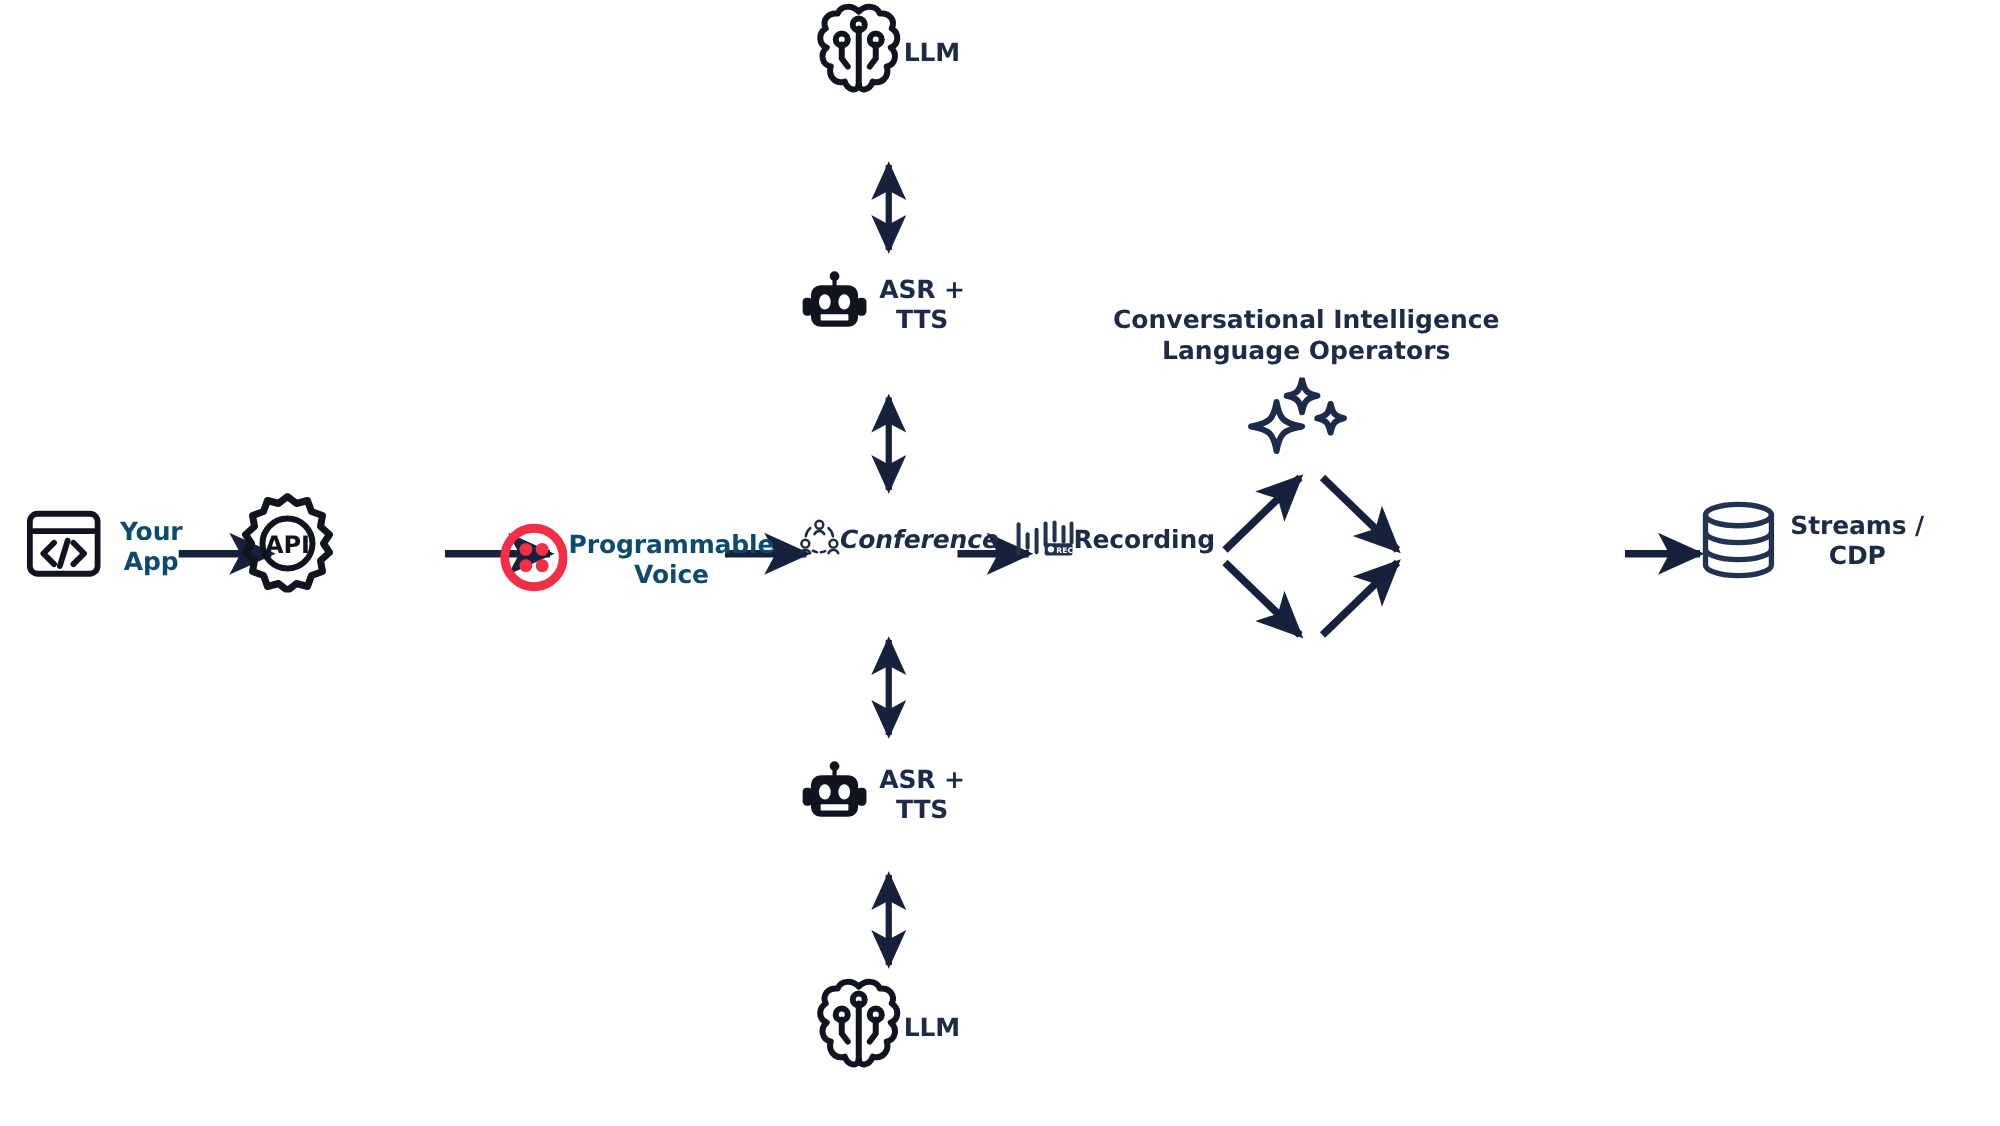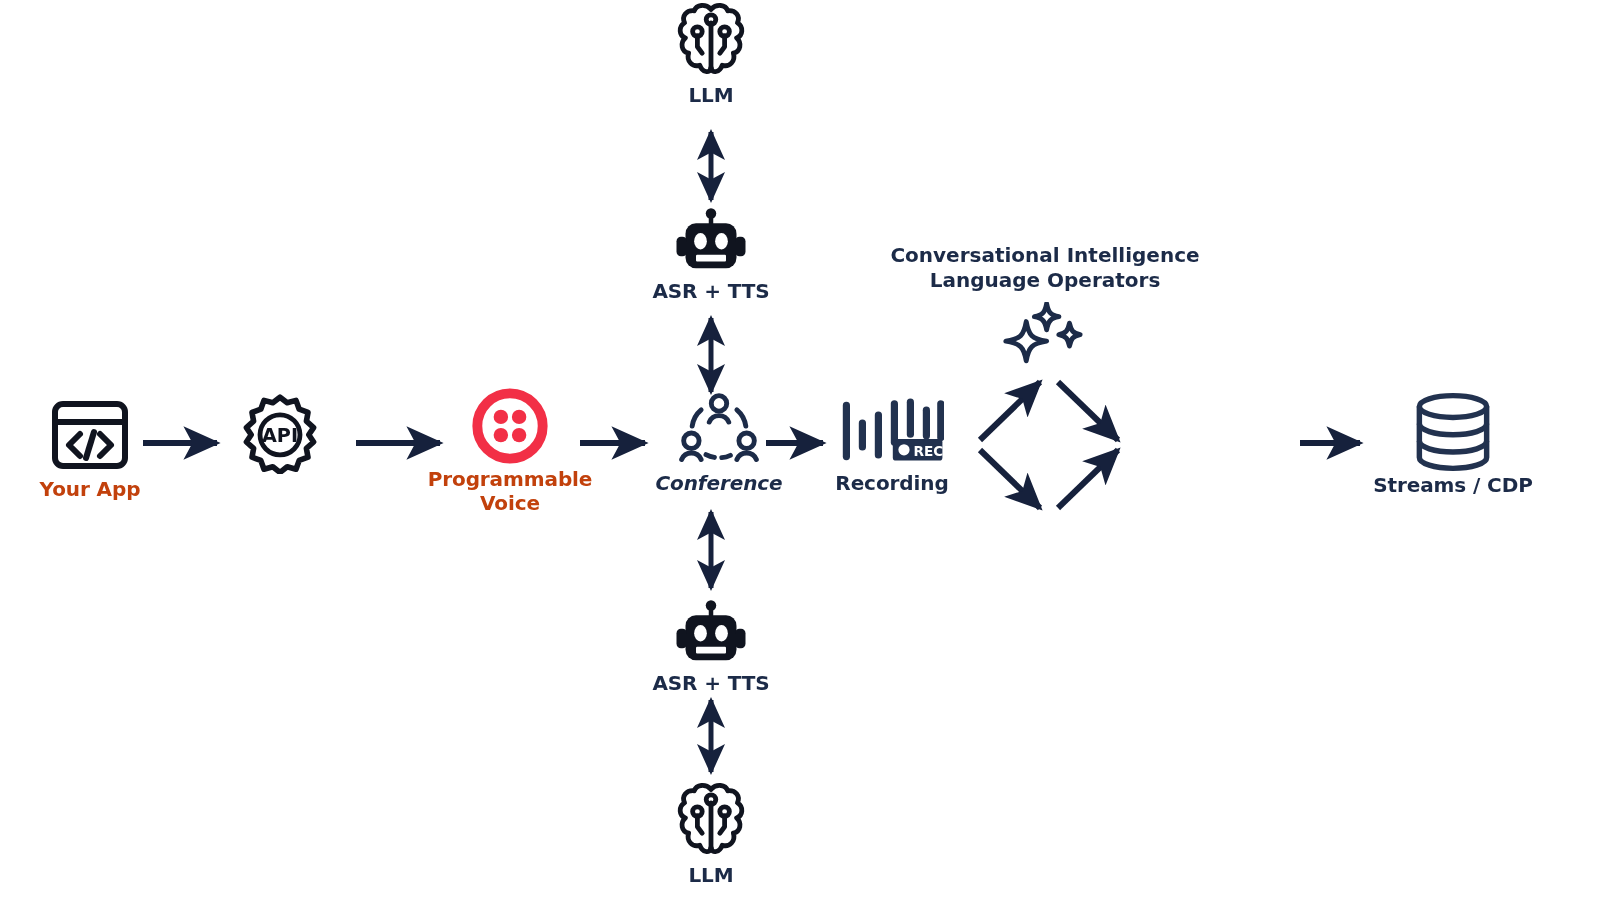--- a/index.html
+++ b/index.html
@@ -16,39 +16,39 @@
   }
   #diagram {
     position: absolute;
     inset: 0;
     width: 1600px;
     height: 901px;
   }
   .node {
     position: absolute;
     display: flex;
-    flex-direction: column;
+    flex-direction: row;
     align-items: center;
     justify-content: flex-start;
   }
   .node-icon {
     display: block;
   }
   .node-label {
     margin-top: 6px;
     font-size: 20px;
     font-weight: bold;
     color: #1c2b48;
     text-align: center;
     line-height: 1.18;
     white-space: pre-line;
     letter-spacing: -0.1px;
   }
   .node-label.black {
-    color: #c2410c;
+    color: #0c4a6e;
   }
   .caption-top {
     position: absolute;
     font-size: 20px;
     font-weight: bold;
     color: #1c2b48;
     text-align: center;
     line-height: 1.25;
     white-space: pre-line;
   }
@@ -136,21 +136,21 @@
   <div class="node" style="left:190px; top:394px; width:180px;">
     <svg class="node-icon" width="80" height="80" viewBox="0 0 100 100" xmlns="http://www.w3.org/2000/svg">
       <path d="M50 4
                L59 11 L70 8 L74 19 L85 23 L83 34 L92 42 L86 51 L92 60 L83 68 L85 79 L74 83 L70 94 L59 91
                L50 98 L41 91 L30 94 L26 83 L15 79 L17 68 L8 60 L14 51 L8 42 L17 34 L15 23 L26 19 L30 8 L41 11 Z" fill="none" stroke="#10141f" stroke-width="7" stroke-linejoin="round"></path>
       <circle cx="50" cy="51" r="25" fill="none" stroke="#10141f" stroke-width="6"></circle>
       <text x="50" y="60" text-anchor="middle" font-family="DejaVu Sans, Liberation Sans, sans-serif" font-size="24" font-weight="bold" fill="#10141f">API</text>
     </svg>
   </div>
 
-  <div class="node" style="left:400px; top:388px; width:220px;justify-content:flex-end;">
+  <div class="node" style="left:400px; top:408px; width:220px;justify-content:flex-end;">
     <svg class="node-icon" width="76" height="76" viewBox="0 0 100 100" xmlns="http://www.w3.org/2000/svg">
       <circle cx="50" cy="50" r="43" fill="none" stroke="#f22f46" stroke-width="13"></circle>
       <circle cx="38" cy="38" r="9.5" fill="#f22f46"></circle>
       <circle cx="62" cy="38" r="9.5" fill="#f22f46"></circle>
       <circle cx="38" cy="62" r="9.5" fill="#f22f46"></circle>
       <circle cx="62" cy="62" r="9.5" fill="#f22f46"></circle>
     </svg>
     <div class="node-label black" style="margin-top:4px;">Programmable Voice</div>
   </div>
 

